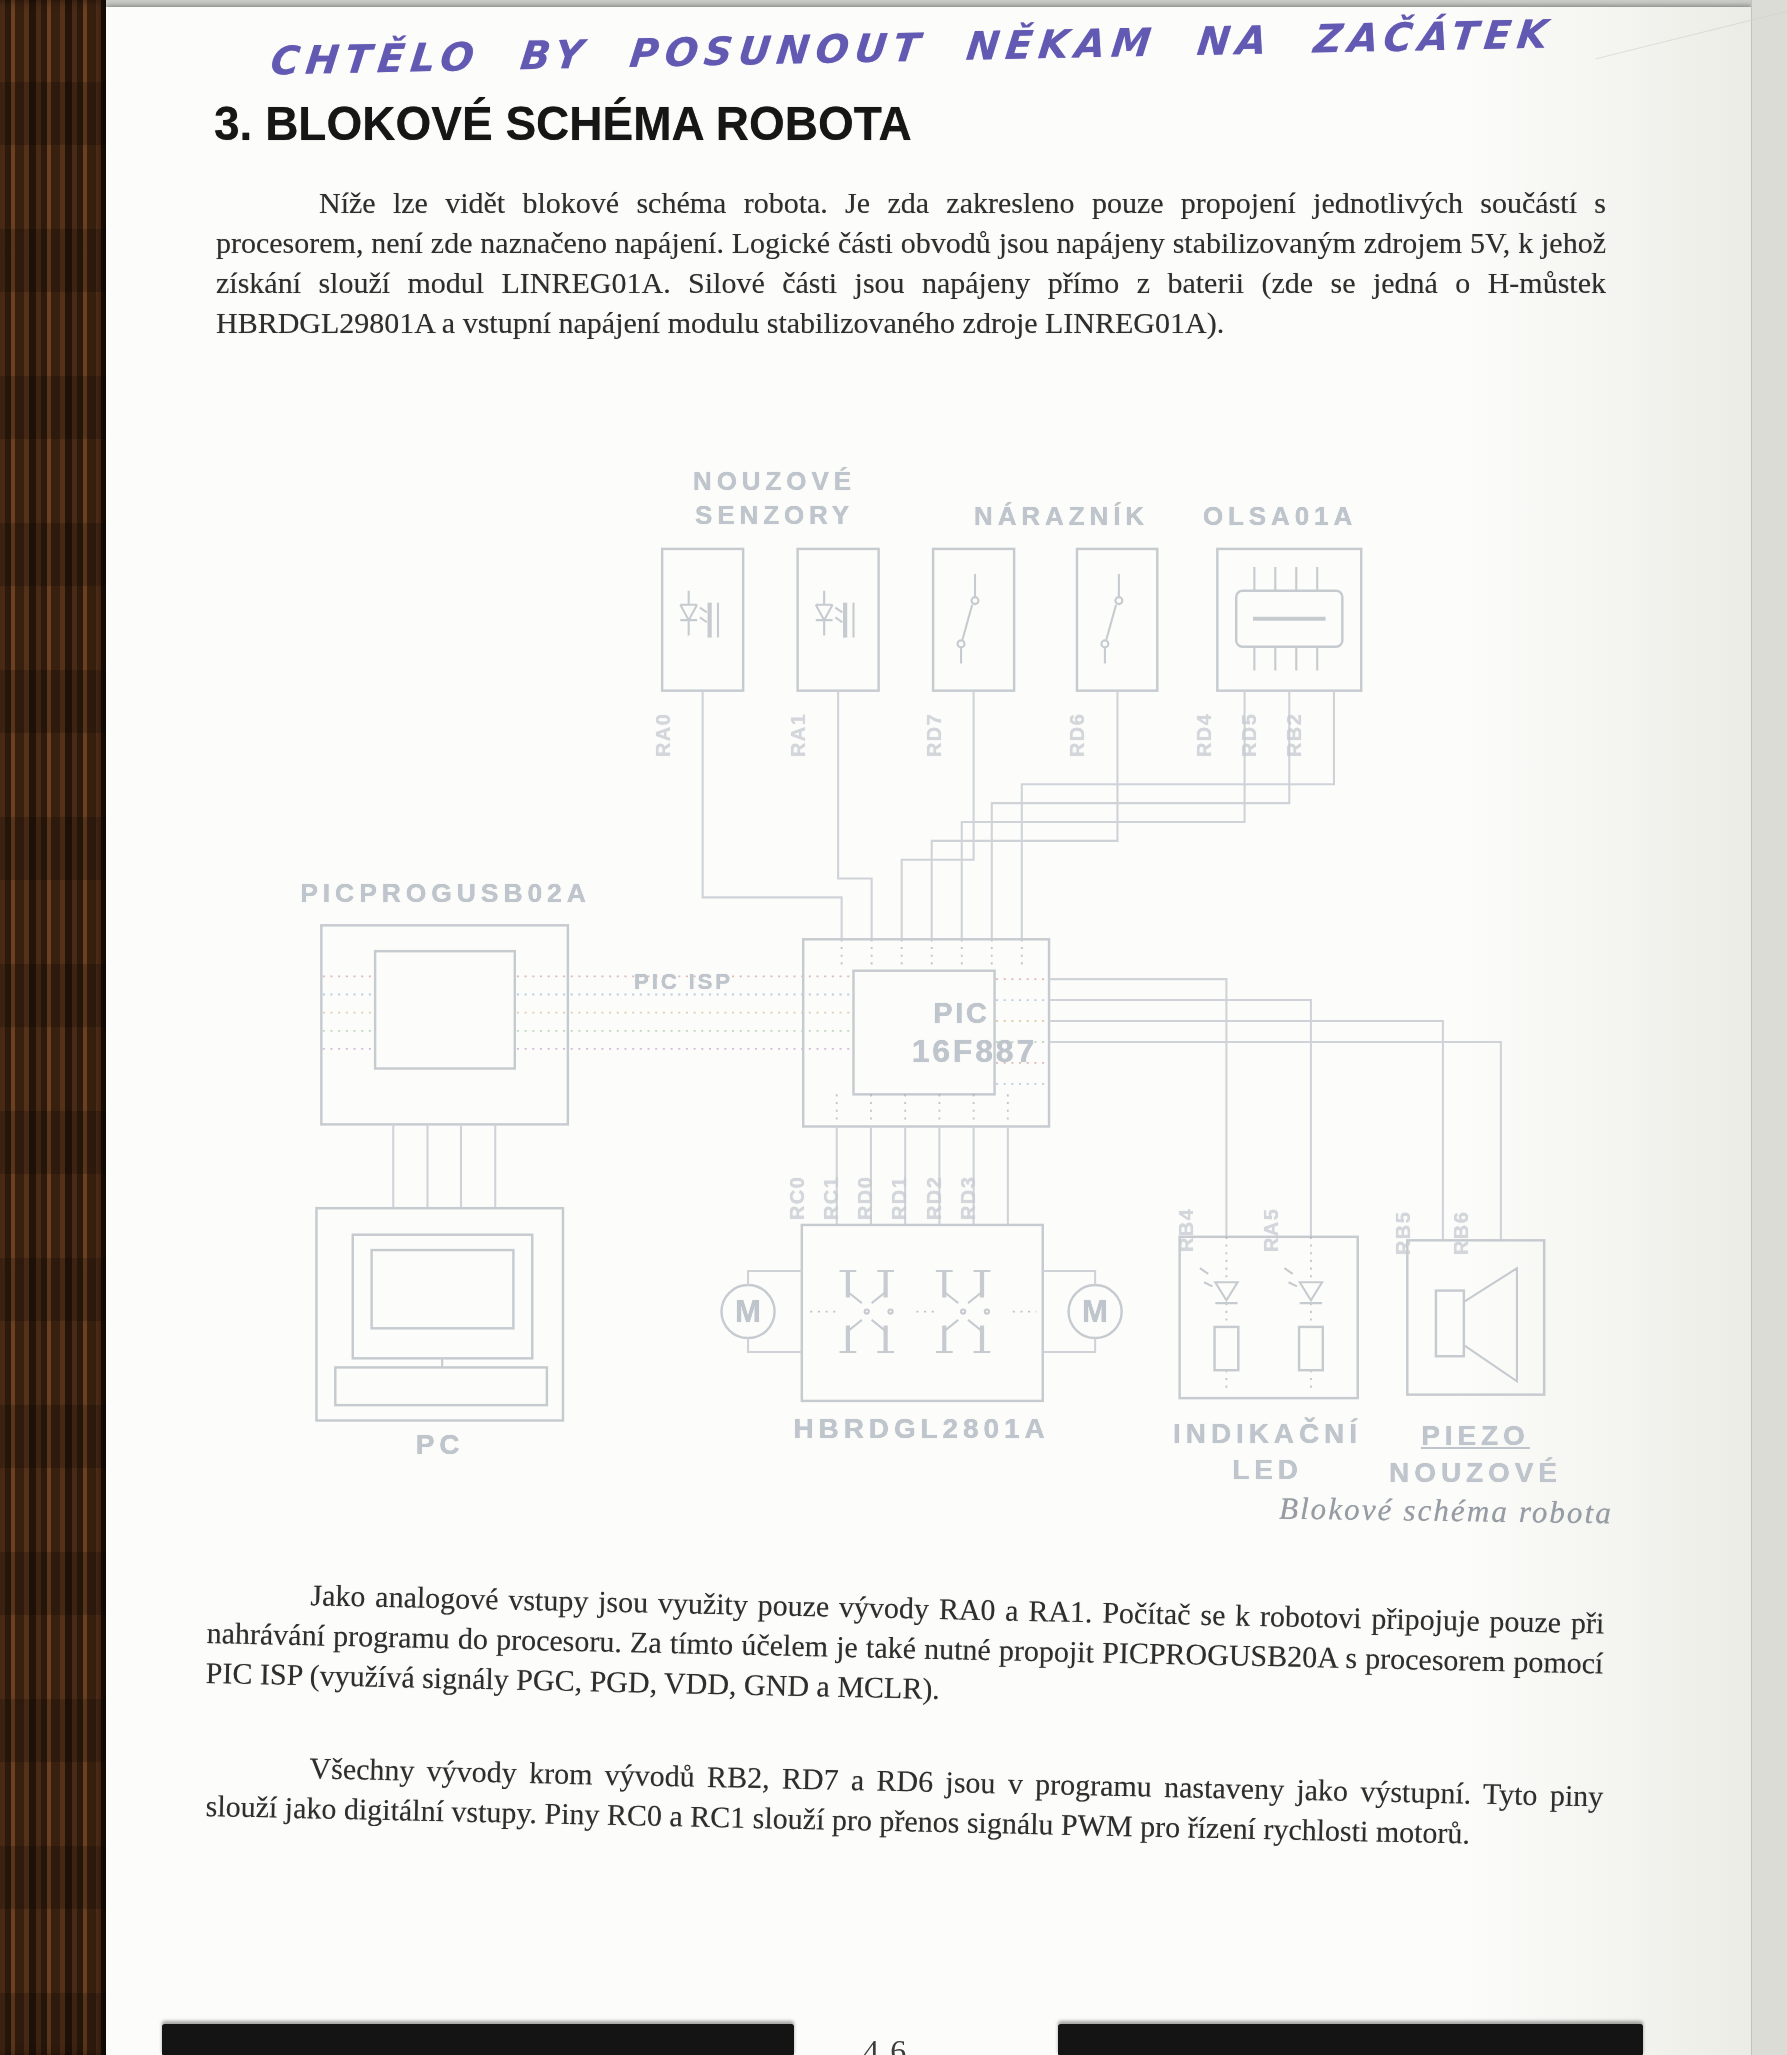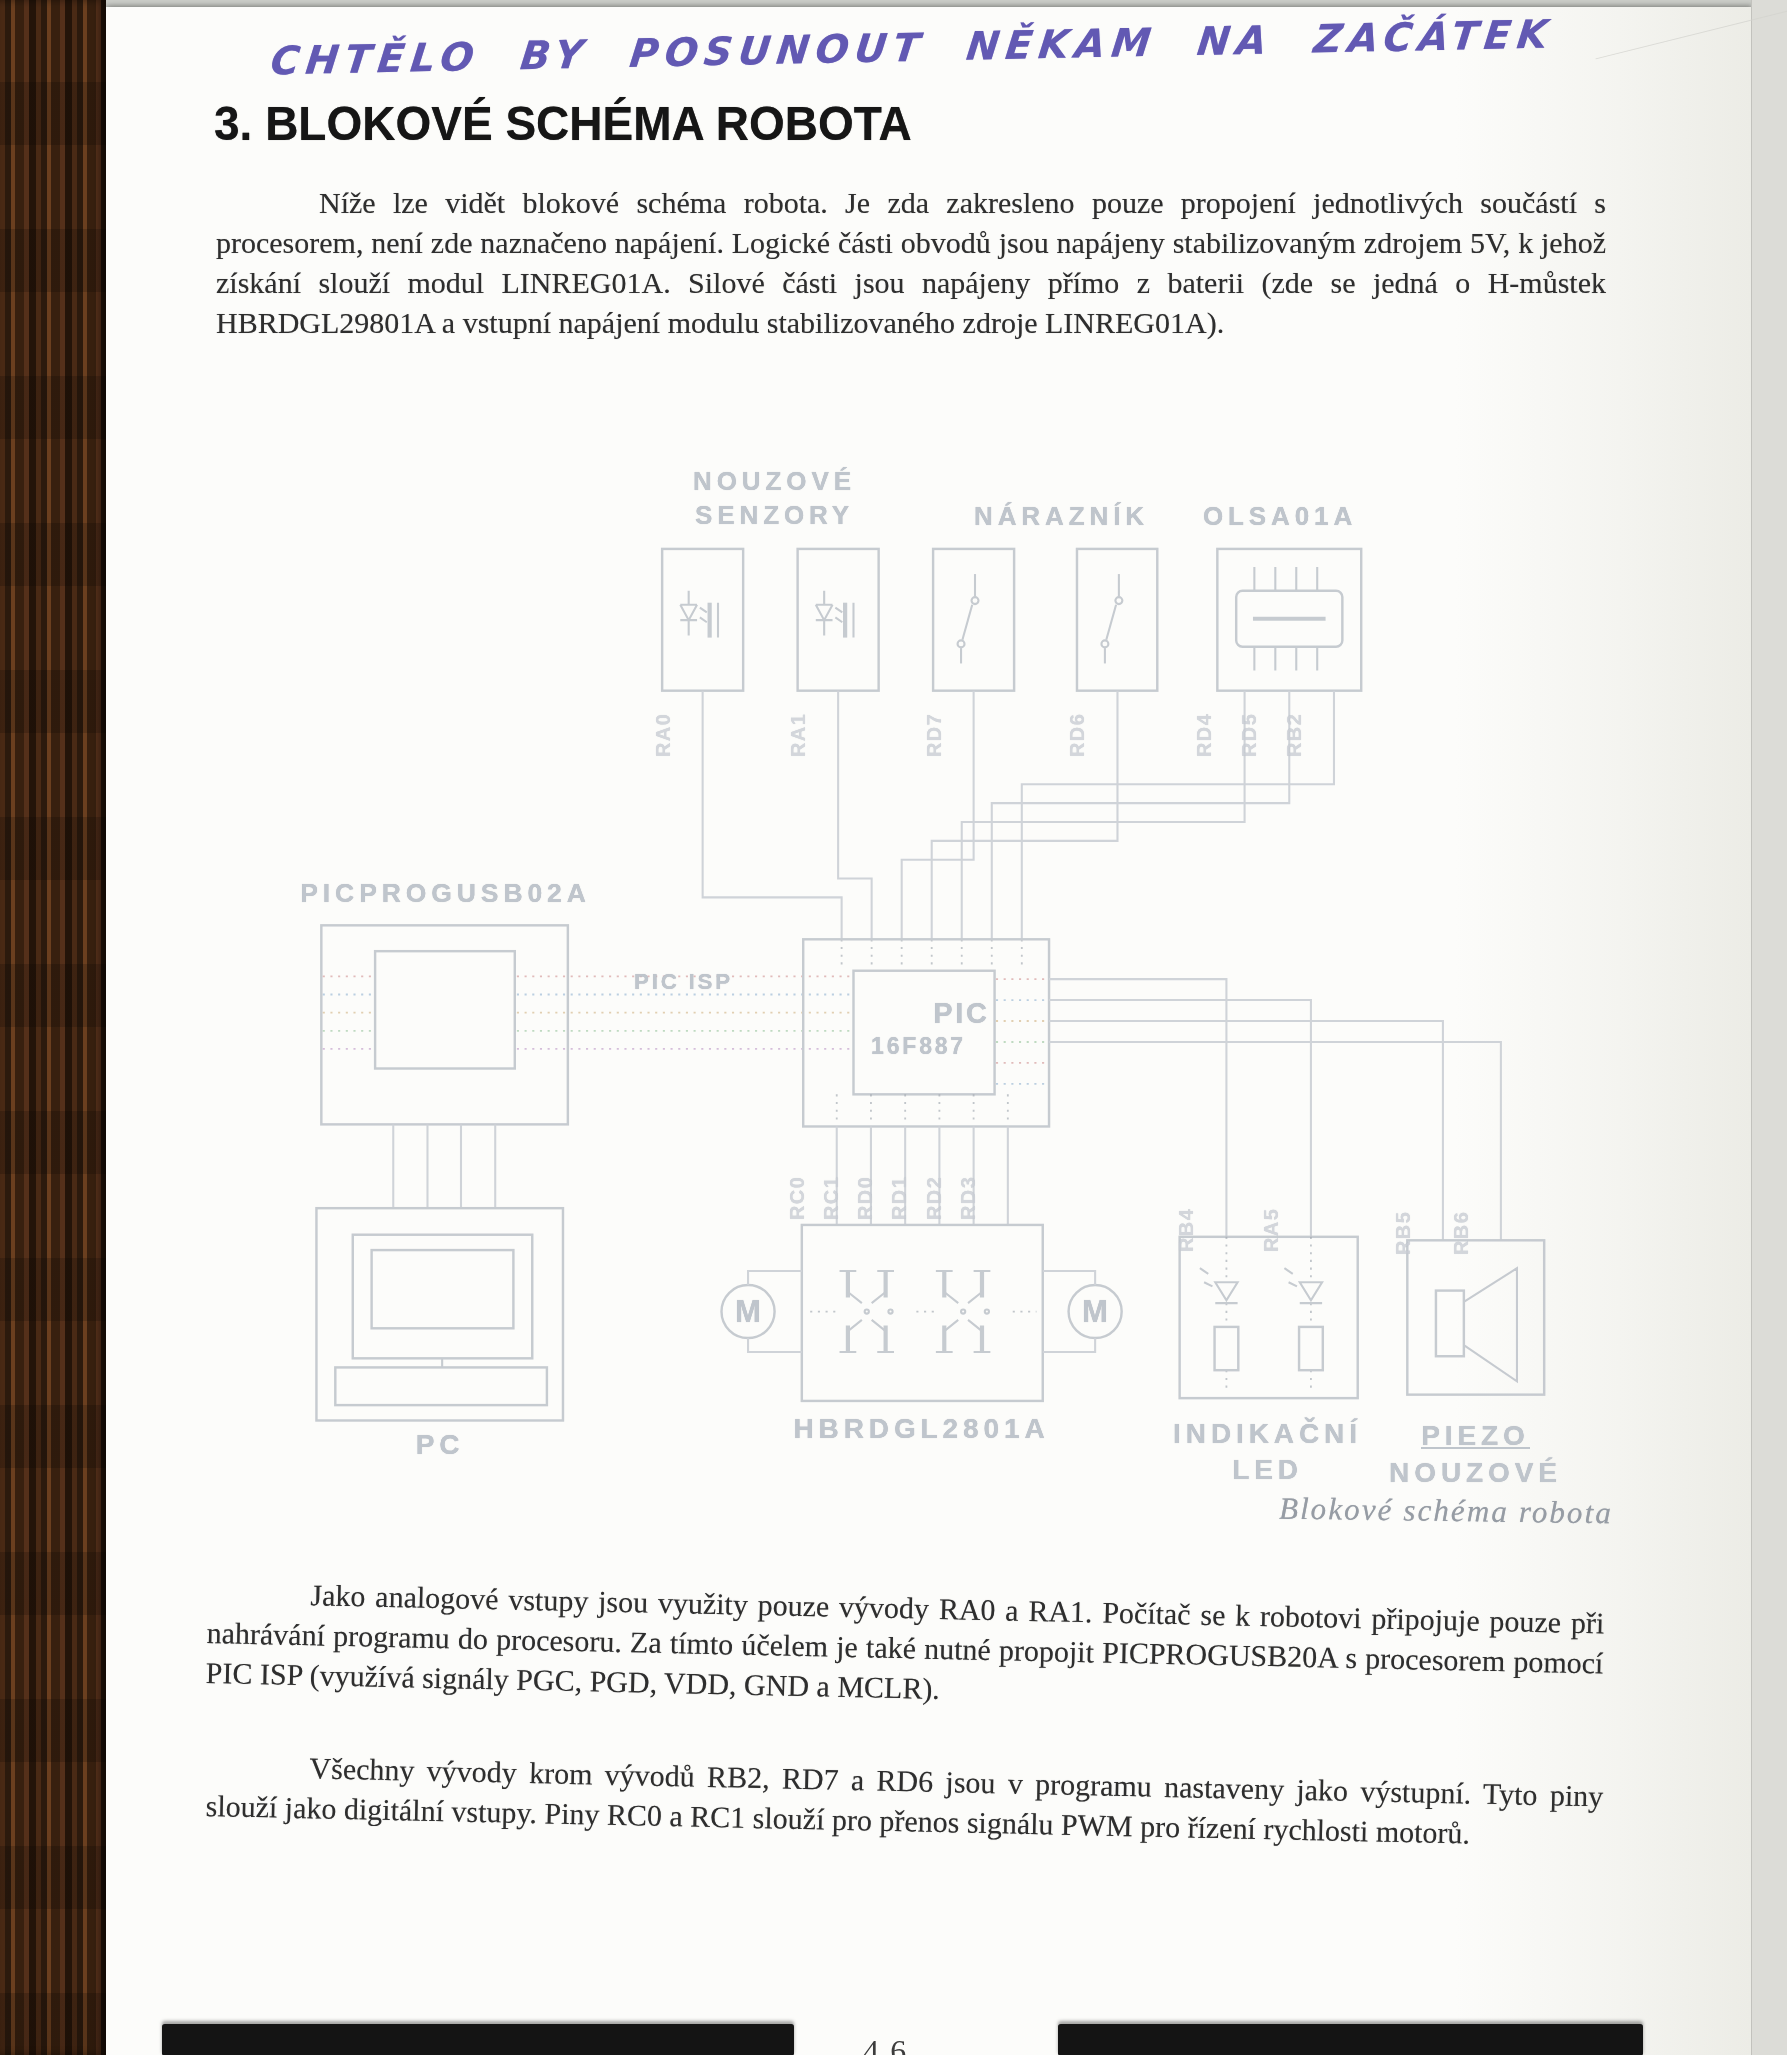--- a/index.html
+++ b/index.html
@@ -229,21 +229,21 @@
     </g>
   </svg>
 
   <div class="dlabel" style="left:649px;top:466px;width:251px;font-size:26px;">NOUZOVÉ</div>
   <div class="dlabel" style="left:649px;top:500px;width:251px;font-size:26px;">SENZORY</div>
   <div class="dlabel" style="left:967px;top:501px;width:189px;font-size:26px;">NÁRAZNÍK</div>
   <div class="dlabel" style="left:1196px;top:501px;width:168px;font-size:26px;">OLSA01A</div>
   <div class="dlabel" style="left:285px;top:878px;width:321px;font-size:26.5px;">PICPROGUSB02A</div>
   <div class="dlabel" style="left:624px;top:969px;width:119px;font-size:22.3px;letter-spacing:2.8px;">PIC ISP</div>
   <div class="dlabel" style="left:853px;top:997px;width:141px;font-size:29px;letter-spacing:2.8px;margin-left:38px;">PIC</div>
-  <div class="dlabel" style="left:848px;top:1033px;width:141px;font-size:23px;letter-spacing:2.8px;">16F887</div>
+  <div class="dlabel" style="left:896px;top:1033px;width:141px;font-size:32px;letter-spacing:2.8px;text-align:right;">16F887</div>
   <div class="dlabel" style="left:391px;top:1429px;width:98px;font-size:28px;">PC</div>
   <div class="dlabel" style="left:782px;top:1413px;width:279px;font-size:28px;">HBRDGL2801A</div>
   <div class="dlabel" style="left:1163px;top:1418px;width:209px;font-size:28px;">INDIKAČNÍ</div>
   <div class="dlabel" style="left:1163px;top:1454px;width:209px;font-size:28px;">LED</div>
   <div class="dlabel" style="left:1371px;top:1420px;width:209px;font-size:28px;text-decoration:underline;">PIEZO</div>
   <div class="dlabel" style="left:1371px;top:1457px;width:209px;font-size:28px;">NOUZOVÉ</div>
   <div class="dlabel" style="left:732px;top:1294px;width:32px;font-size:31px;letter-spacing:0;">M</div>
   <div class="dlabel" style="left:1079px;top:1294px;width:32px;font-size:31px;letter-spacing:0;">M</div>
 
   <div class="pin" style="left:675px;top:734px;">RA0</div>

